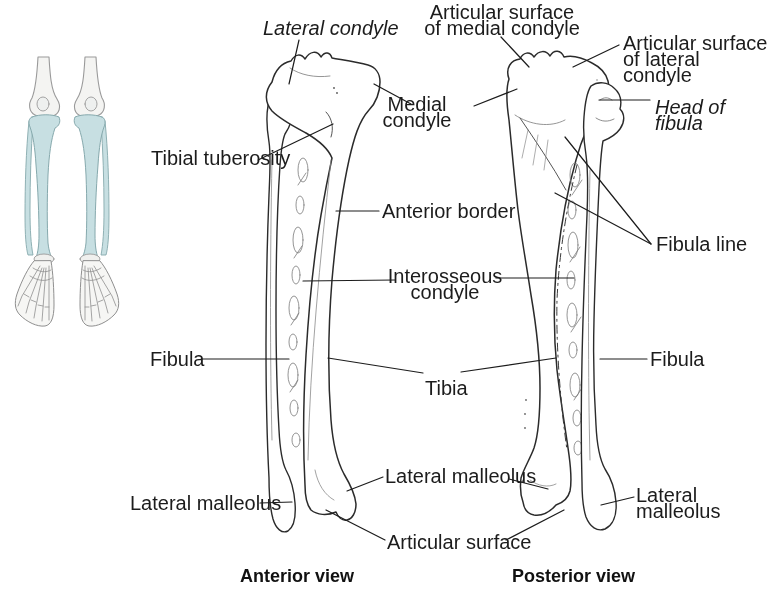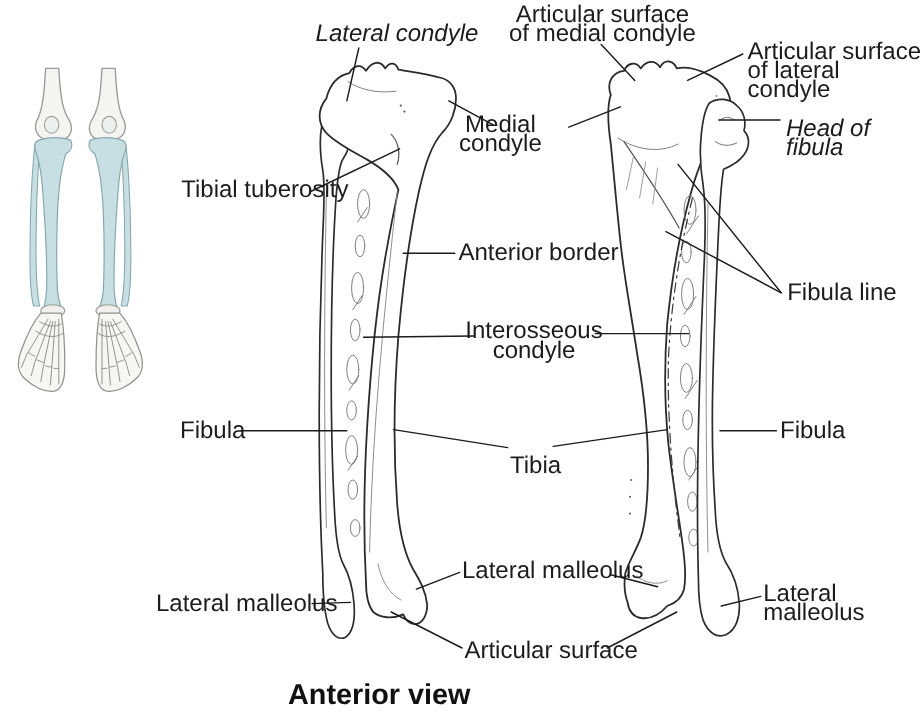--- a/index.html
+++ b/index.html
@@ -15,21 +15,21 @@
     position:absolute;
     font-size:20px;
     line-height:16px;
     color:#1c1c1c;
     white-space:pre-line;
     user-select:none;
   }
   .lbl.center{transform:translateX(-50%);text-align:center;}
   .caption{
     position:absolute;
-    font-size:24px;
+    font-size:18px;
     font-weight:bold;
     color:#111111;
     white-space:nowrap;
     user-select:none;
   }
 </style>
 </head>
 <body>
 
 <div id="stage">
@@ -185,14 +185,15 @@
   <div class="lbl" style="left:385px;top:468px;">Lateral malleolus</div>
 
   <div class="lbl" style="left:130px;top:495px;">Lateral malleolus</div>
 
   <div class="lbl" style="left:387px;top:534px;">Articular surface</div>
 
   <div class="lbl" style="left:636px;top:487px;">Lateral malleolus</div>
 
   <div class="caption" style="left:240px;top:566px;">Anterior view</div>
 
+  <div class="caption" style="left:512px;top:566px;">Posterior view</div>
 
 </div>
 
 </body></html>

